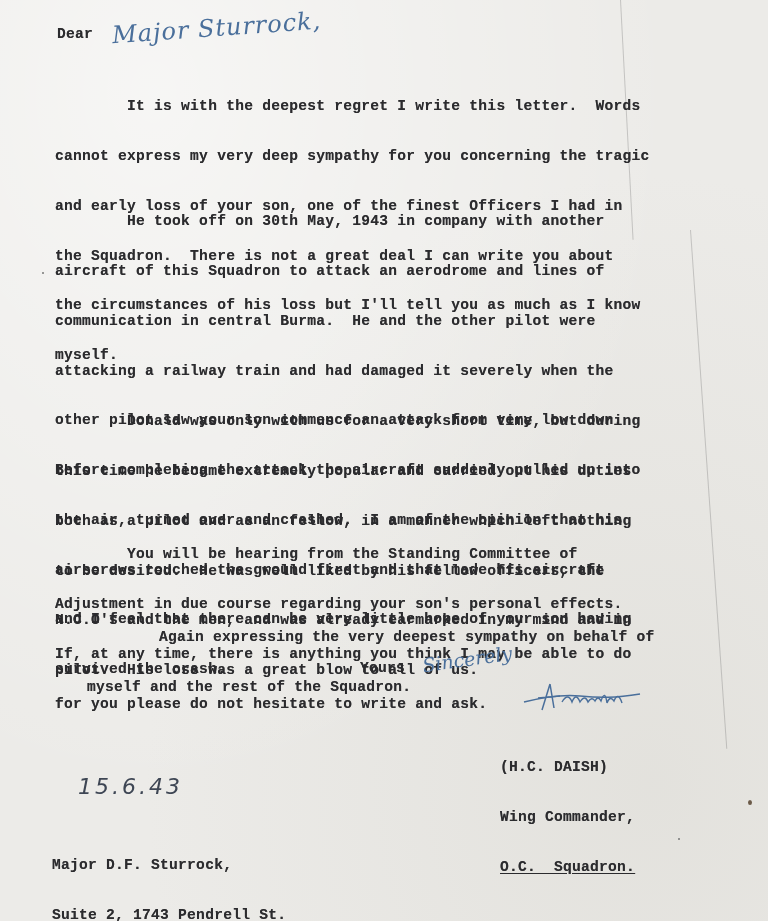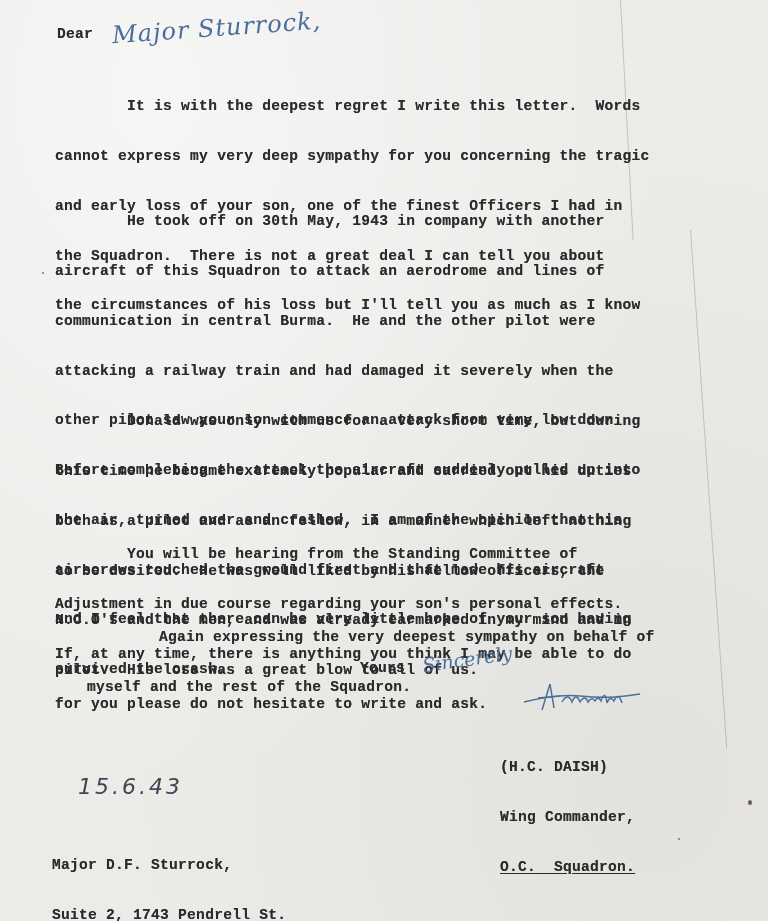--- a/index.html
+++ b/index.html
@@ -83,22 +83,23 @@
   <div class="fold fold-a"></div>
   <div class="fold fold-b"></div>
 
   <div class="typed salutation">Dear</div>
   <div class="hand salutation-name">Major Sturrock,</div>
 
   <div class="typed para p1">
     <div>        It is with the deepest regret I write this letter.  Words</div>
     <div>cannot express my very deep sympathy for you concerning the tragic</div>
     <div>and early loss of your son, one of the finest Officers I had in</div>
-    <div>the Squadron.  There is not a great deal I can tell you about</div>
+    <div>the Squadron.  There is not a great deal I can write you about</div>
     <div>the circumstances of his loss but I'll tell you as much as I know</div>
+    <div>myself.</div>
   </div>
 
   <div class="typed para p2">
     <div>        He took off on 30th May, 1943 in company with another</div>
     <div>aircraft of this Squadron to attack an aerodrome and lines of</div>
     <div>communication in central Burma.  He and the other pilot were</div>
     <div>attacking a railway train and had damaged it severely when the</div>
     <div>other pilot saw your son commence an attack from very low down.</div>
     <div>Before completing the attack the aircraft suddenly pulled up into</div>
     <div>the air, turned over and crashed.  I am of the opinion that his</div>

